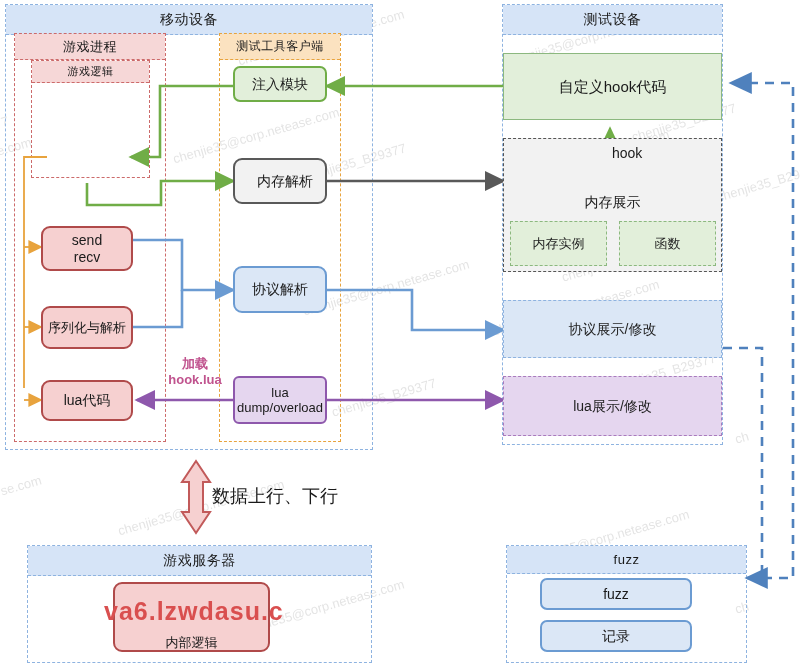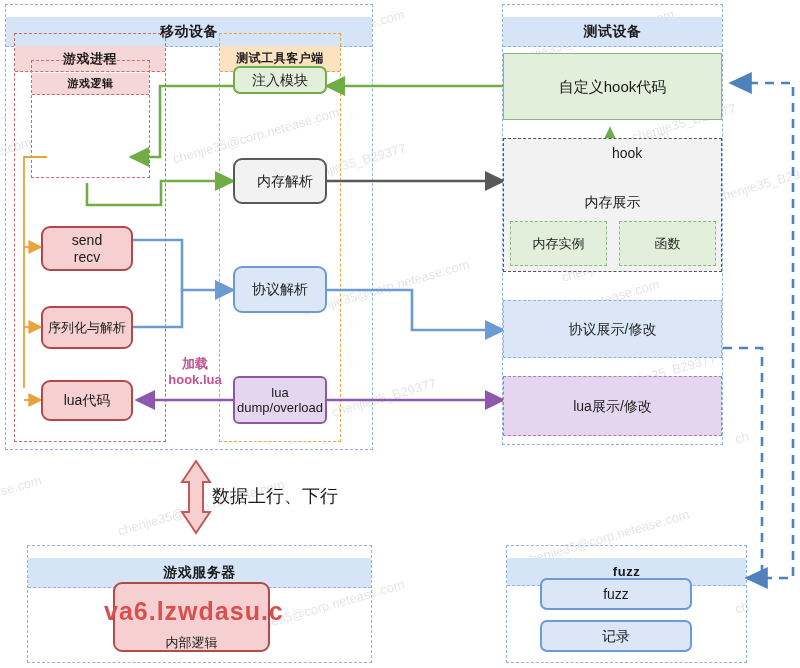--- a/index.html
+++ b/index.html
@@ -17,21 +17,21 @@
   .grp-blue{border:1.5px dashed #8eb3e0;background:transparent;}
   .grp-red{border:1.5px dashed #cc6a6a;background:transparent;}
   .grp-orange{border:1.5px dashed #e8a33d;background:transparent;}
   .grp-gray{border:1.5px dashed #555555;background:#f2f2f2;}
   .grp-green-dash{border:1.5px dashed #8cb87f;background:#e2efda;}
   .grp-purple{border:1.5px dashed #a97bbd;background:#e5d6ef;}
   .grp-lblue{border:1.5px dashed #8eb3e0;background:#dbe7f6;}
 
   .hdr{position:absolute;left:0;top:0;width:100%;box-sizing:border-box;
        display:flex;align-items:center;justify-content:center;
-       font-weight:bold;letter-spacing:.5px;margin-top:12px;}
+       font-weight:normal;letter-spacing:.5px;}
   .hdr-blue{background:#d6e4f7;border-bottom:1.5px dashed #8eb3e0;color:#1a1a1a;}
   .hdr-red{background:#f6d7d7;border-bottom:1.5px dashed #cc6a6a;color:#1a1a1a;text-align:right;}
   .hdr-orange{background:#fbe2c0;border-bottom:1.5px dashed #e8a33d;color:#1a1a1a;}
 
   
   .node{position:absolute;box-sizing:border-box;display:flex;
         align-items:center;justify-content:center;text-align:center;
         line-height:1.18;white-space:pre-line;}
   .n-green{background:#e2efda;border:2px solid #70ad47;border-radius:3px;color:#1a1a1a;}
   .n-gray{background:#f2f2f2;border:2px solid #595959;border-radius:9px;color:#1a1a1a;}
@@ -184,21 +184,21 @@
   </div>
 
   <div class="node n-red" style="left:41px;top:306px;width:92px;height:43px;font-size:13px;">
     <span>序列化与解析</span>
   </div>
 
   <div class="node n-red" style="left:41px;top:380px;width:92px;height:41px;font-size:14px;">
     <span>lua代码</span>
   </div>
 
-  <div class="node n-green" style="left:233px;top:66px;width:94px;height:28px;font-size:14px;border-radius:7px;">
+  <div class="node n-green" style="left:233px;top:66px;width:94px;height:36px;font-size:14px;border-radius:7px;">
     <span>注入模块</span>
   </div>
 
   <div class="node n-gray" style="left:233px;top:158px;width:94px;height:46px;font-size:14px;padding-left:10px;">
     <span>内存解析</span>
   </div>
 
   <div class="node n-blue" style="left:233px;top:266px;width:94px;height:47px;font-size:14px;">
     <span>协议解析</span>
   </div>

